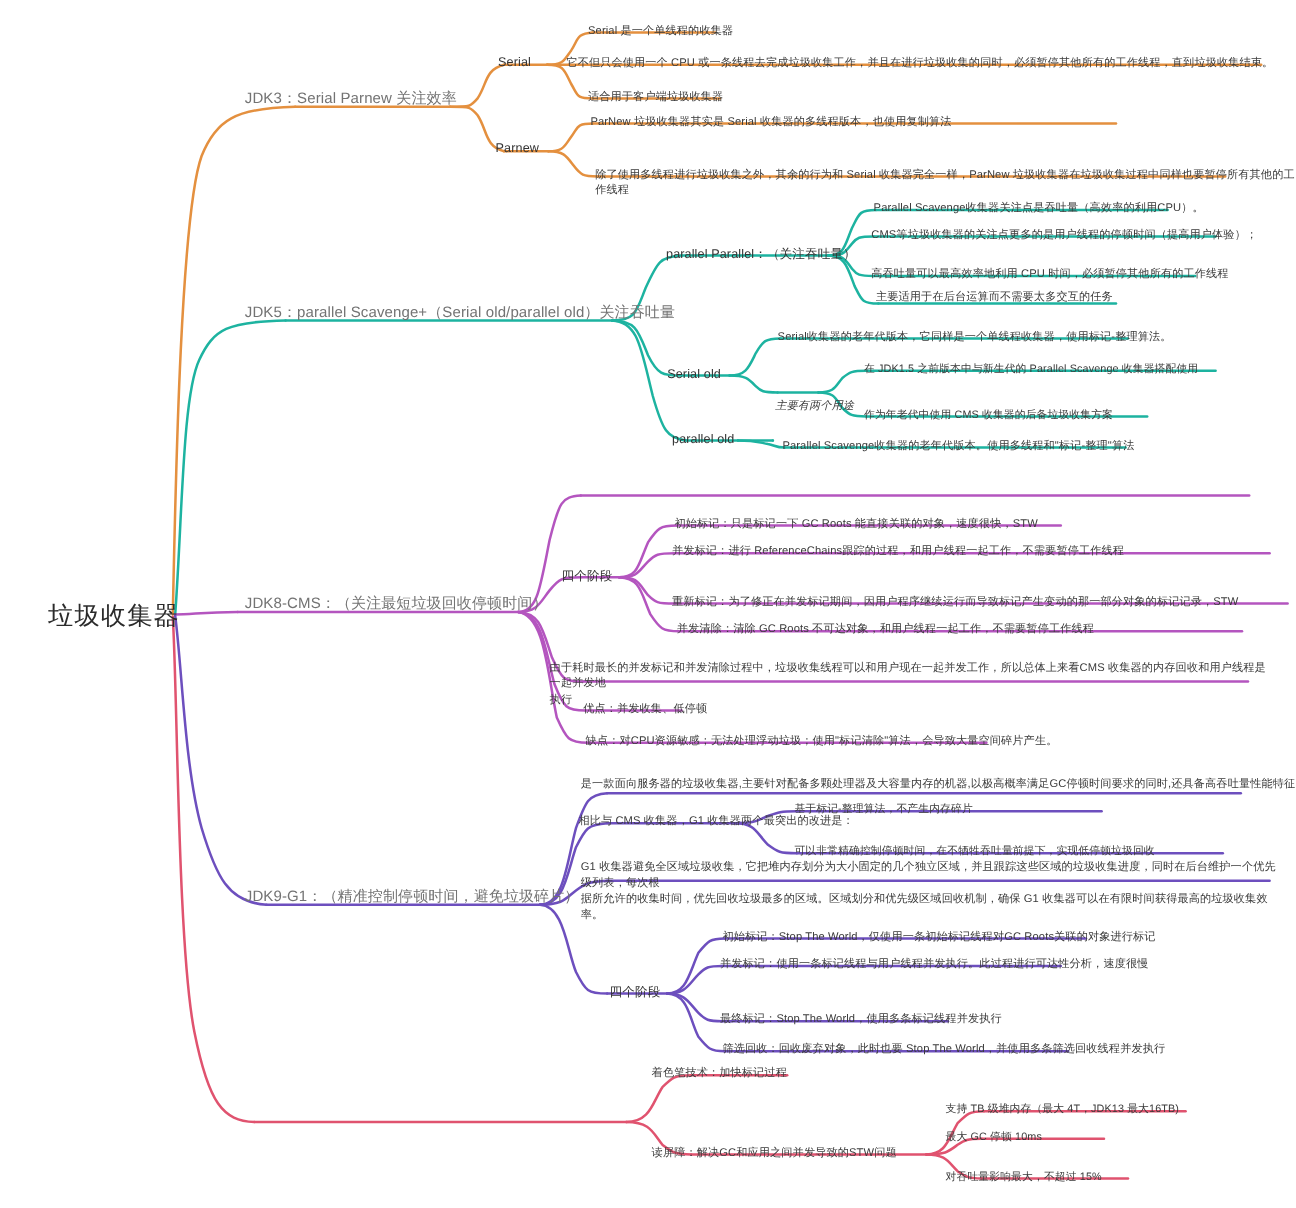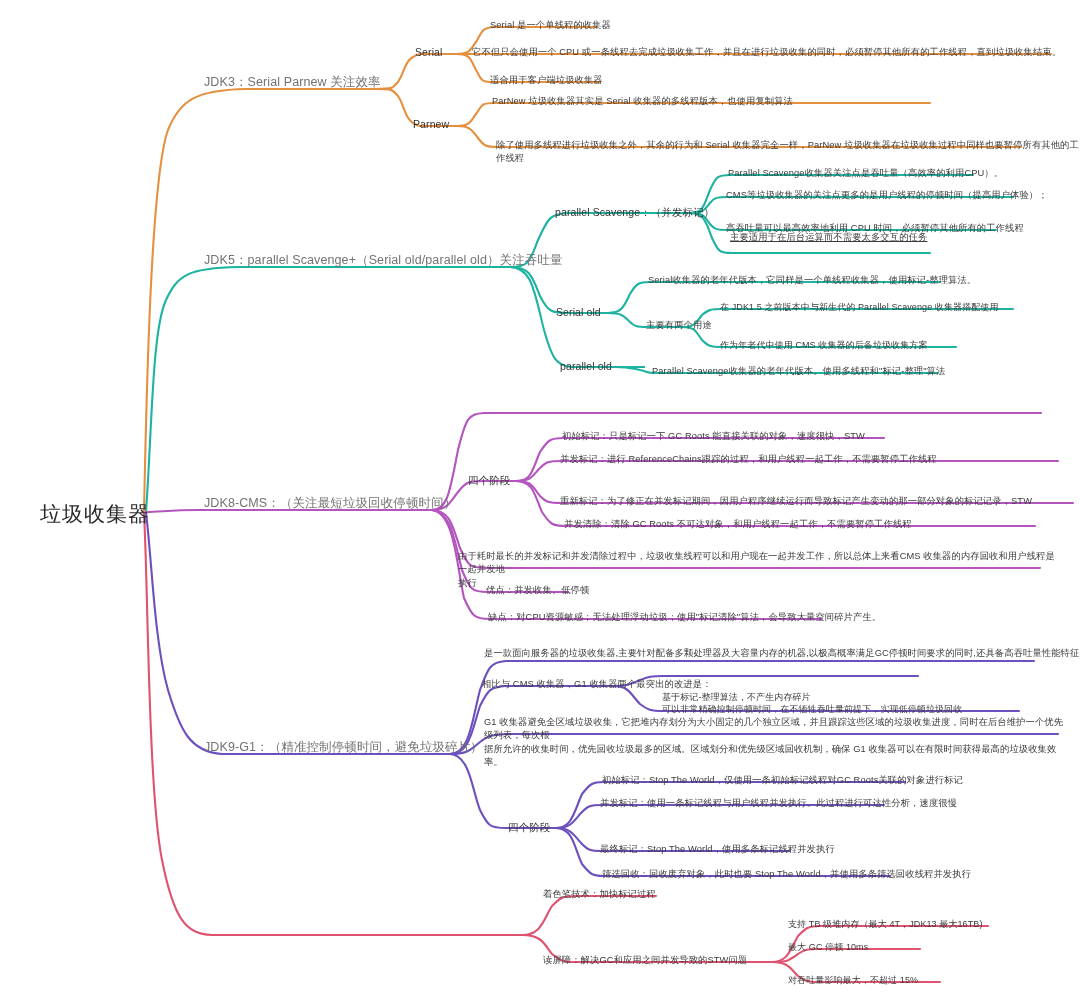--- a/index.html
+++ b/index.html
@@ -202,48 +202,48 @@
   <div class="node node-l1" style="left:204px; top:73px;">JDK3：Serial Parnew 关注效率</div>
   <div class="node node-l2" style="left:415px; top:45px;">Serial</div>
   <div class="node node-l2" style="left:413px; top:117px;">Parnew</div>
   <div class="node node-l3" style="left:490px; top:19px;">Serial 是一个单线程的收集器</div>
   <div class="node node-l3" style="left:472px; top:46px;">它不但只会使用一个 CPU 或一条线程去完成垃圾收集工作，并且在进行垃圾收集的同时，必须暂停其他所有的工作线程，直到垃圾收集结束。</div>
   <div class="node node-l3" style="left:490px; top:74px;">适合用于客户端垃圾收集器</div>
   <div class="node node-l3" style="left:492px; top:95px;">ParNew 垃圾收集器其实是 Serial 收集器的多线程版本，也使用复制算法</div>
   <div class="node node-l3" style="left:496px; top:139px;">除了使用多线程进行垃圾收集之外，其余的行为和 Serial 收集器完全一样，ParNew 垃圾收集器在垃圾收集过程中同样也要暂停所有其他的工作线程</div>
 
   <div class="node node-l1" style="left:204px; top:251px;">JDK5：parallel Scavenge+（Serial old/parallel old）关注吞吐量</div>
-  <div class="node node-l2" style="left:555px; top:205px;">parallel Scavenge：（并发标记）</div>
+  <div class="node node-l2" style="left:555px; top:205px;">parallel Parallel：（关注吞吐量）</div>
   <div class="node node-l2" style="left:556px; top:305px;">Serial old</div>
   <div class="node node-l2" style="left:560px; top:359px;">parallel old</div>
   <div class="node node-l3" style="left:728px; top:167px;">Parallel Scavenge收集器关注点是吞吐量（高效率的利用CPU）。</div>
   <div class="node node-l3" style="left:726px; top:189px;">CMS等垃圾收集器的关注点更多的是用户线程的停顿时间（提高用户体验）；</div>
   <div class="node node-l3" style="left:726px; top:222px;">高吞吐量可以最高效率地利用 CPU 时间，必须暂停其他所有的工作线程</div>
-  <div class="node node-l3" style="left:730px; top:231px;text-decoration:underline;">主要适用于在后台运算而不需要太多交互的任务</div>
+  <div class="node node-l3" style="left:730px; top:241px;">主要适用于在后台运算而不需要太多交互的任务</div>
   <div class="node node-l3" style="left:648px; top:274px;">Serial收集器的老年代版本，它同样是一个单线程收集器，使用标记-整理算法。</div>
-  <div class="node node-l3" style="left:646px; top:319px;">主要有两个用途</div>
+  <div class="node node-l3" style="left:646px; top:332px;font-style:italic;">主要有两个用途</div>
   <div class="node node-l4" style="left:720px; top:301px;">在 JDK1.5 之前版本中与新生代的 Parallel Scavenge 收集器搭配使用</div>
   <div class="node node-l4" style="left:720px; top:339px;">作为年老代中使用 CMS 收集器的后备垃圾收集方案</div>
   <div class="node node-l3" style="left:652px; top:365px;">Parallel Scavenge收集器的老年代版本。使用多线程和"标记-整理"算法</div>
 
   <div class="node node-l1" style="left:204px; top:494px;">JDK8-CMS：（关注最短垃圾回收停顿时间）</div>
   <div class="node node-l2" style="left:468px; top:473px;">四个阶段</div>
   <div class="node node-l3" style="left:562px; top:430px;">初始标记：只是标记一下 GC Roots 能直接关联的对象，速度很快，STW</div>
   <div class="node node-l3" style="left:560px; top:495px;">重新标记：为了修正在并发标记期间，因用户程序继续运行而导致标记产生变动的那一部分对象的标记记录，STW</div>
   <div class="node node-l3" style="left:560px; top:453px;">并发标记：进行 ReferenceChains跟踪的过程，和用户线程一起工作，不需要暂停工作线程</div>
   <div class="node node-l3" style="left:564px; top:518px;">并发清除：清除 GC Roots 不可达对象，和用户线程一起工作，不需要暂停工作线程</div>
   <div class="node node-l3" style="left:458px; top:550px; width:600px;">由于耗时最长的并发标记和并发清除过程中，垃圾收集线程可以和用户现在一起并发工作，所以总体上来看CMS 收集器的内存回收和用户线程是一起并发地
 执行</div>
   <div class="node node-l3" style="left:486px; top:584px;">优点：并发收集、低停顿</div>
   <div class="node node-l3" style="left:488px; top:611px;">缺点：对CPU资源敏感；无法处理浮动垃圾；使用"标记清除"算法，会导致大量空间碎片产生。</div>
 
   <div class="node node-l1" style="left:204px; top:738px;">JDK9-G1：（精准控制停顿时间，避免垃圾碎片）</div>
   <div class="node node-l3" style="left:484px; top:647px;">是一款面向服务器的垃圾收集器,主要针对配备多颗处理器及大容量内存的机器,以极高概率满足GC停顿时间要求的同时,还具备高吞吐量性能特征</div>
   <div class="node node-l3" style="left:482px; top:678px;">相比与 CMS 收集器，G1 收集器两个最突出的改进是：</div>
-  <div class="node node-l4" style="left:662px; top:691px;">基于标记-整理算法，不产生内存碎片</div>
+  <div class="node node-l4" style="left:662px; top:668px;">基于标记-整理算法，不产生内存碎片</div>
   <div class="node node-l4" style="left:662px; top:703px;">可以非常精确控制停顿时间，在不牺牲吞吐量前提下，实现低停顿垃圾回收</div>
   <div class="node node-l3" style="left:484px; top:716px; width:580px;">G1 收集器避免全区域垃圾收集，它把堆内存划分为大小固定的几个独立区域，并且跟踪这些区域的垃圾收集进度，同时在后台维护一个优先级列表，每次根
 据所允许的收集时间，优先回收垃圾最多的区域。区域划分和优先级区域回收机制，确保 G1 收集器可以在有限时间获得最高的垃圾收集效率。</div>
   <div class="node node-l2" style="left:508px; top:820px;">四个阶段</div>
   <div class="node node-l3" style="left:602px; top:774px;">初始标记：Stop The World，仅使用一条初始标记线程对GC Roots关联的对象进行标记</div>
   <div class="node node-l3" style="left:600px; top:797px;">并发标记：使用一条标记线程与用户线程并发执行。此过程进行可达性分析，速度很慢</div>
   <div class="node node-l3" style="left:600px; top:843px;">最终标记：Stop The World，使用多条标记线程并发执行</div>
   <div class="node node-l3" style="left:602px; top:868px;">筛选回收：回收废弃对象，此时也要 Stop The World，并使用多条筛选回收线程并发执行</div>
 
   <div class="node node-l3" style="left:543px; top:888px;">着色笔技术：加快标记过程</div>

